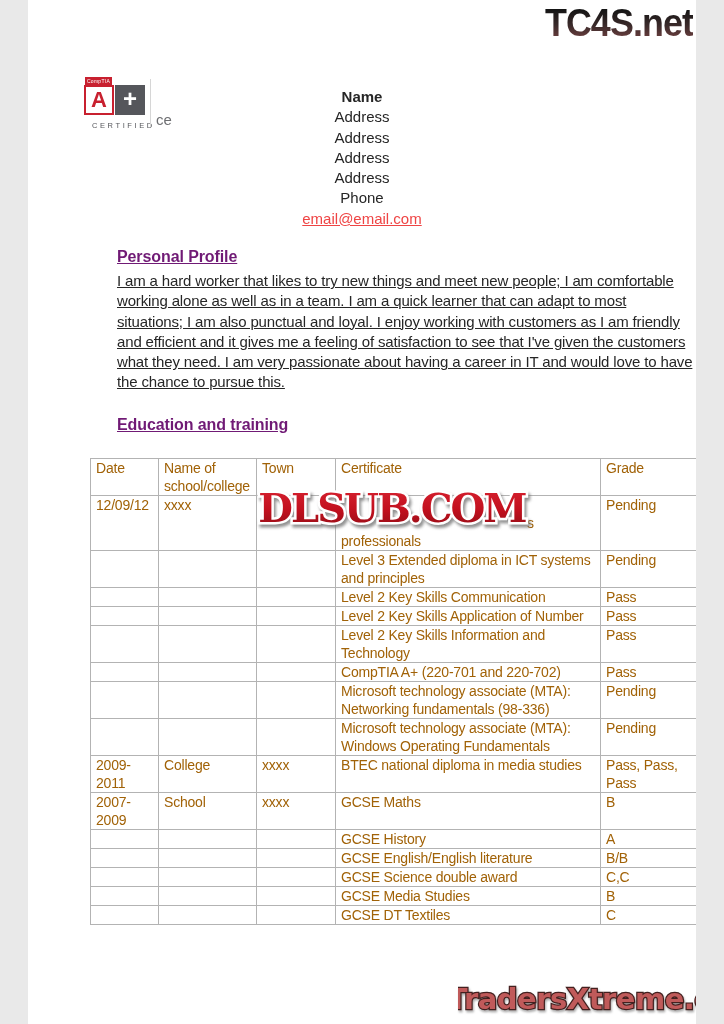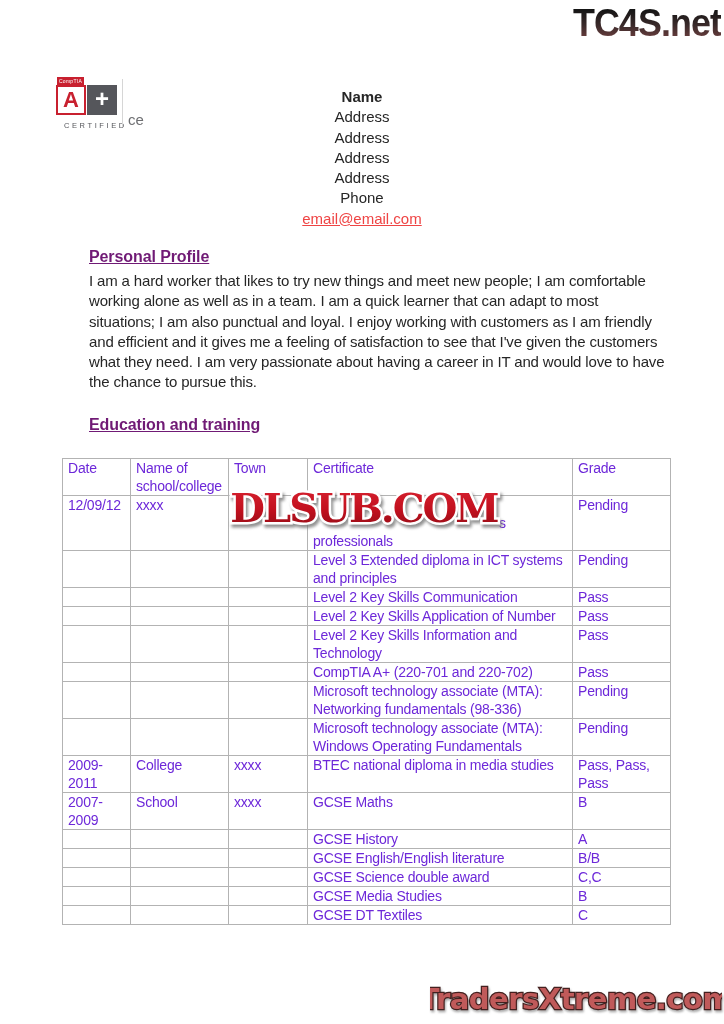--- a/index.html
+++ b/index.html
@@ -1,17 +1,17 @@
 <!DOCTYPE html>
 <html><head>
 <meta charset="utf-8">
 <style>
   html,body { margin:0; padding:0; background:#e9e9e9; }
   .page {
-    position:relative; width:724px; height:1024px; margin:0 auto;
+    position:relative; width:668px; height:1024px; margin:0 auto;
     background:#ffffff; overflow:hidden;
     font-family:"Liberation Sans", sans-serif; color:#262626;
   }
 
   
   .tc4s {
     position:absolute; top:1px; right:3px;
     font-size:39px; font-weight:bold; letter-spacing:-1px;
     transform:scaleX(0.92); transform-origin:right top;
     background:linear-gradient(180deg,#151515 20%,#3a2a2a 55%,#7a4444 95%);
@@ -50,28 +50,28 @@
 
   
   .heading {
     position:absolute; left:89px; font-size:16px; font-weight:bold;
     text-decoration:underline; color:#701a75; letter-spacing:-0.1px;
   }
   .h-profile { top:248px; }
   .h-education { top:416px; }
   .para {
     position:absolute; left:89px; top:271px; width:578px;
-    font-size:15px; line-height:20.3px; letter-spacing:-0.15px; color:#262626;
+    font-size:15px; line-height:20.3px; letter-spacing:-0.15px; color:#262626;text-decoration:underline;
   }
 
   
   .edu-table {
     position:absolute; left:62px; top:458px; width:608px;
     border-collapse:collapse; table-layout:fixed;
-    font-size:14px; line-height:18px; letter-spacing:-0.2px; color:#6d28d9;padding-left:19px;
+    font-size:14px; line-height:18px; letter-spacing:-0.2px; color:#a16207;padding-left:19px;
   }
   .edu-table td, .edu-table th {
     border:1px solid #b3b3b3; padding:0 5px; vertical-align:top;
     text-align:left; font-weight:normal; overflow:hidden;
   }
   .col-date{width:68px}.col-school{width:98px}.col-town{width:79px}.col-cert{width:265px}.col-grade{width:98px}
   .cert-line { height:18px; white-space:nowrap; }
   .cert-frag1 { margin-left:46px; display:inline-block; }
   .cert-frag2 { margin-left:186px; display:inline-block; }
 

